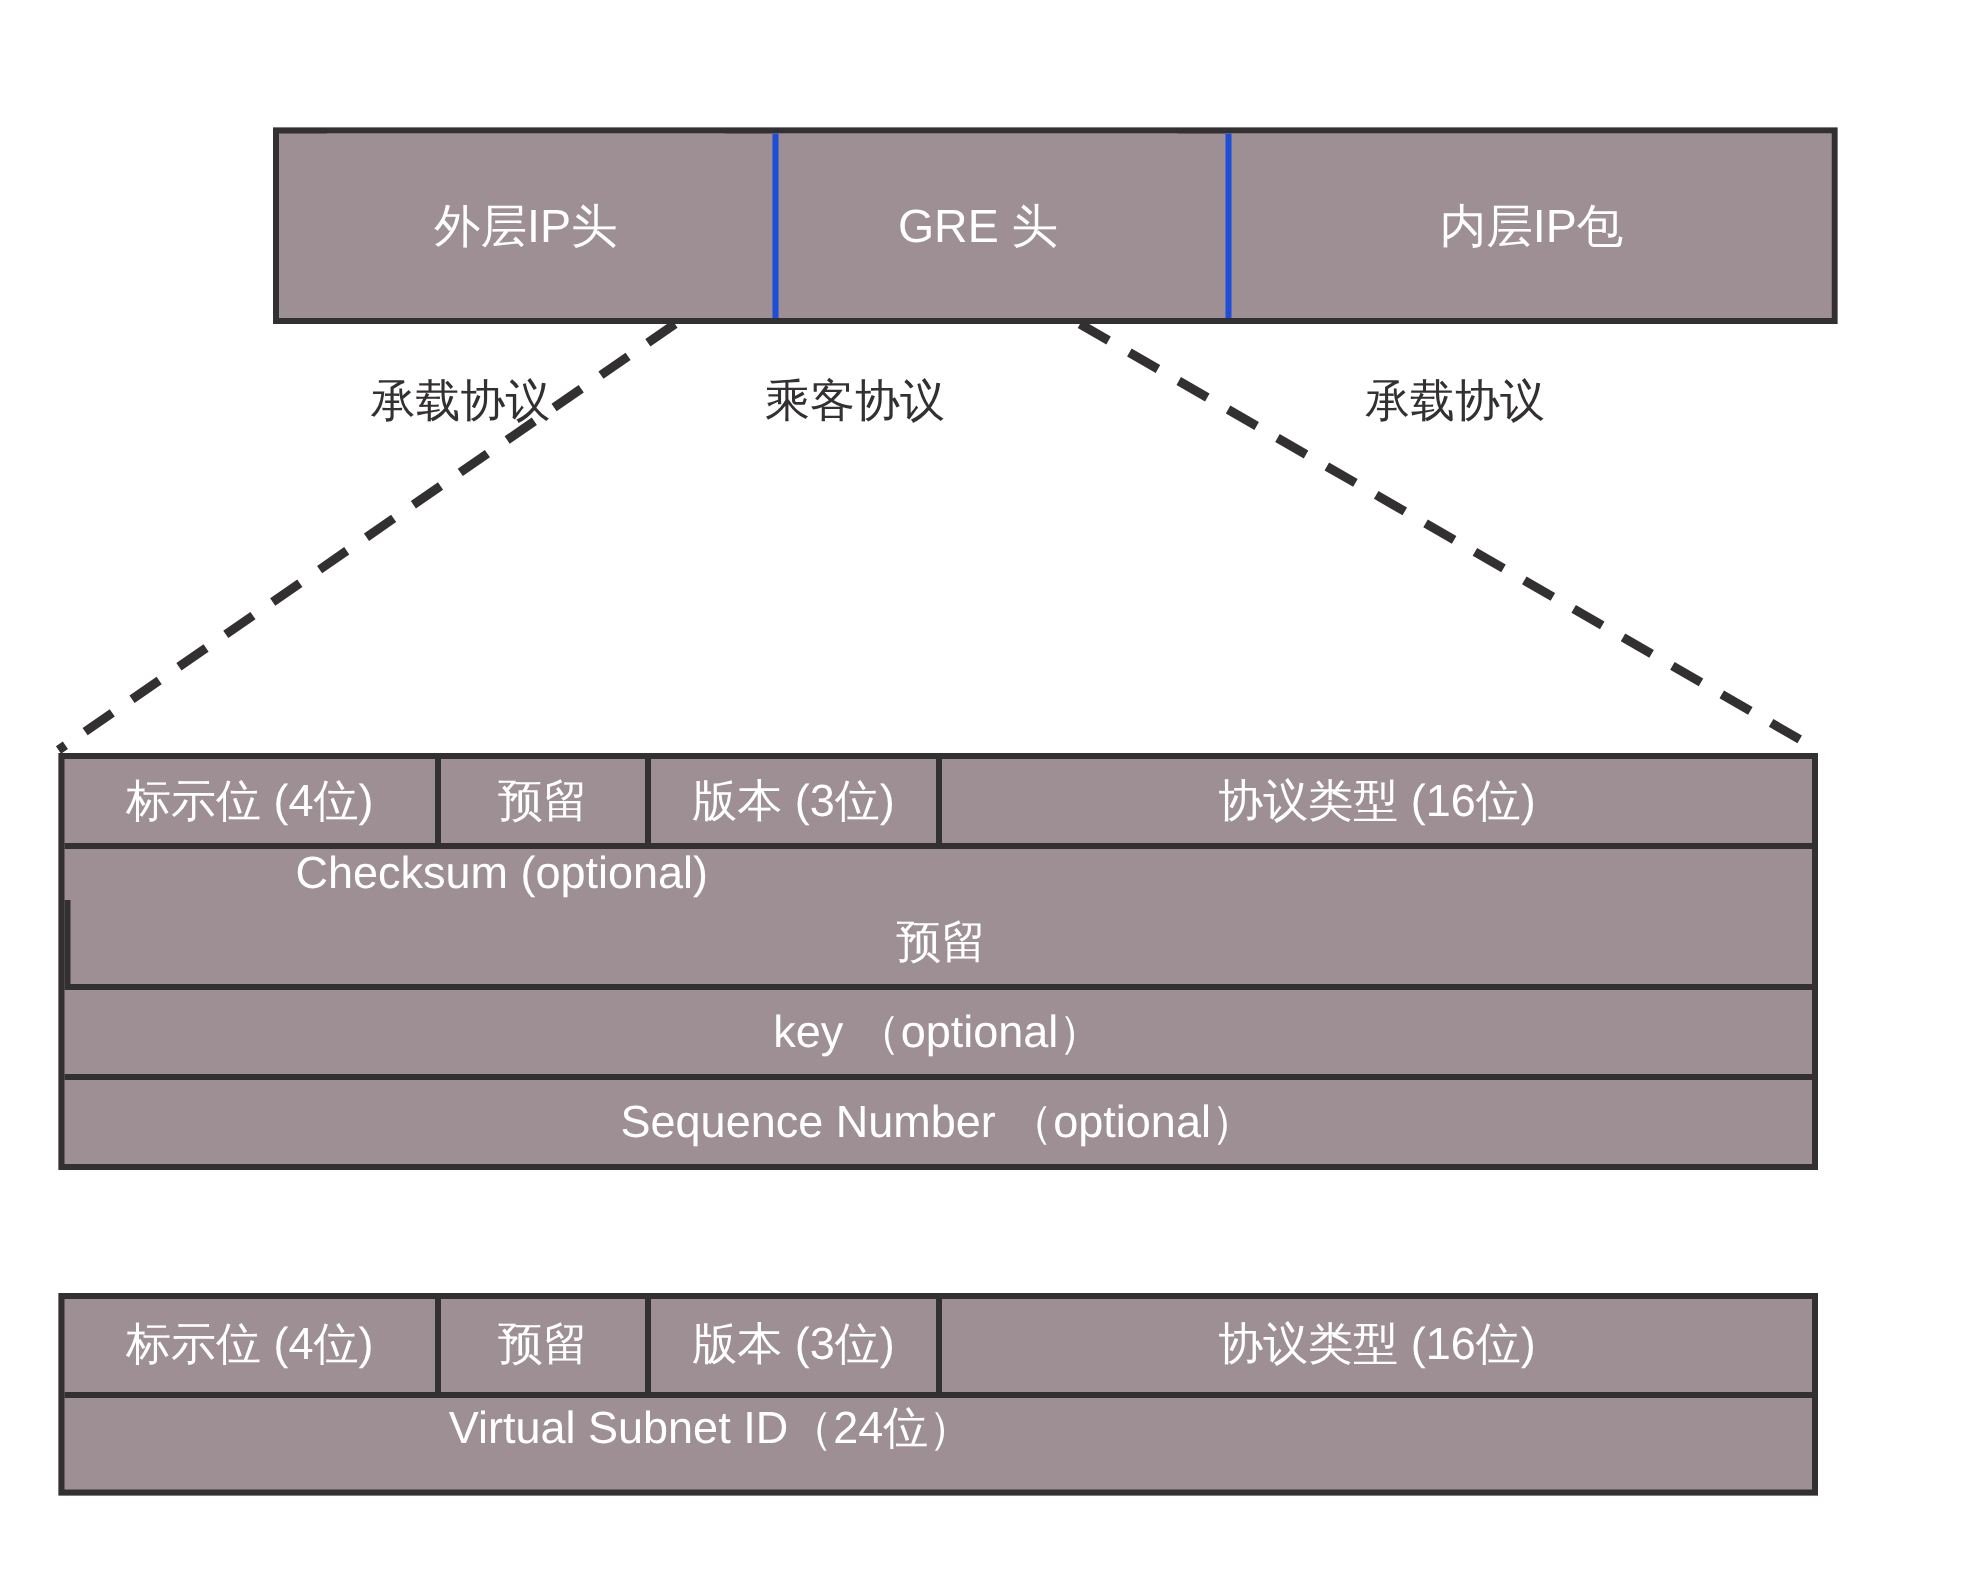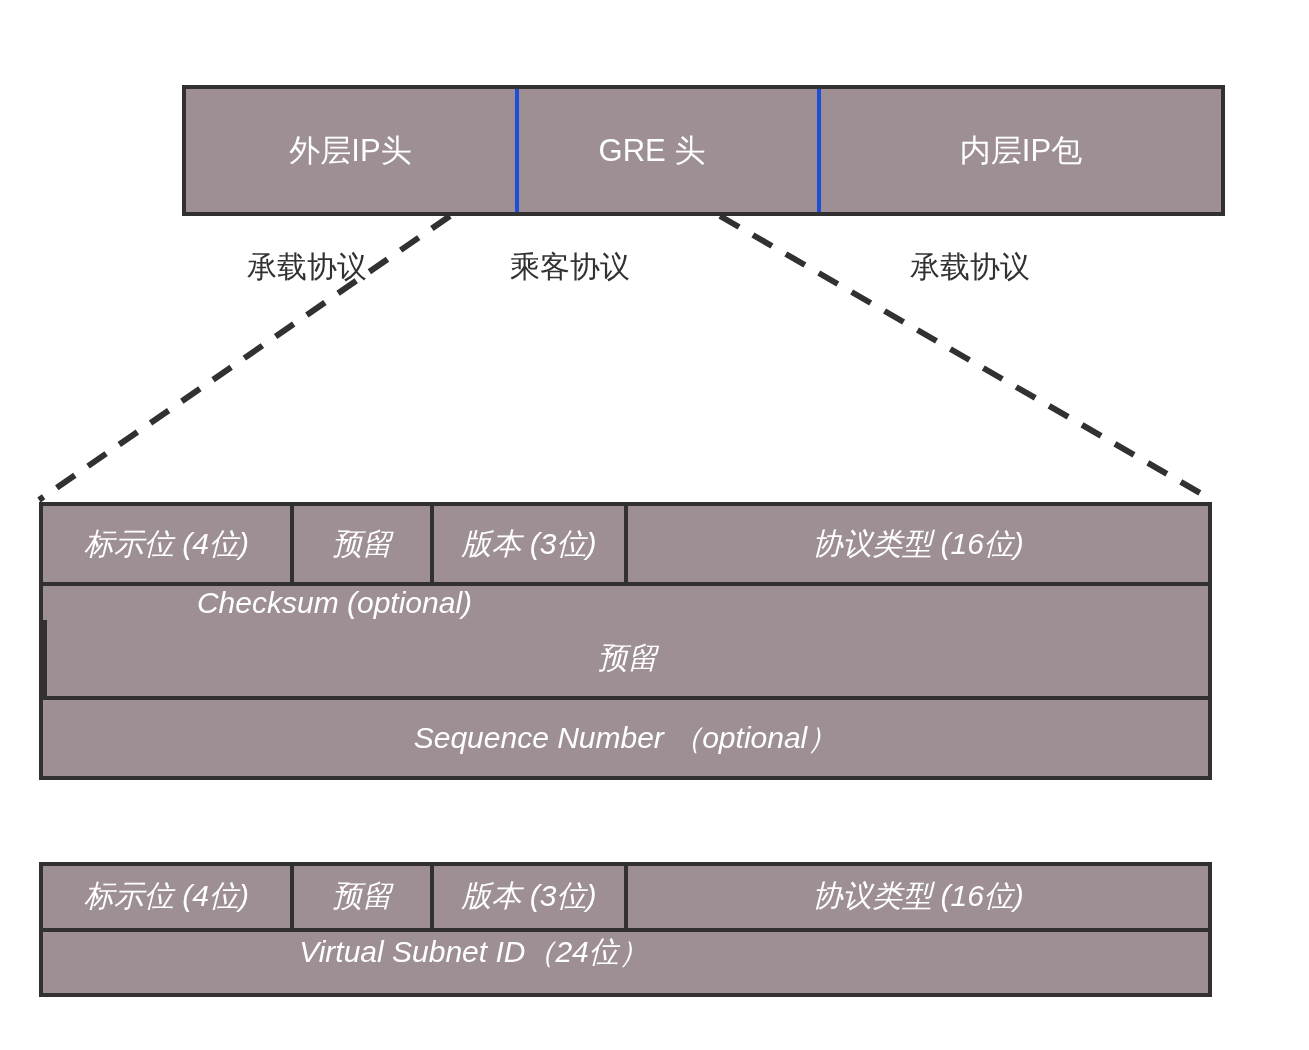--- a/index.html
+++ b/index.html
@@ -34,21 +34,21 @@
   .pkt .cell + .cell{border-left:4px solid #1d4ed8;}
 
   .rowstack{
     position:absolute;
     box-sizing:border-box;
     border:4px solid #333031;
     background:#9d8f93;
     display:flex;
     flex-direction:column;
   }
-  .rowstack .prow{display:flex;flex:1 1 auto;font-style:italic;}
+  .rowstack .prow{display:flex;flex:1 1 auto;}
   .rowstack .prow + .prow{border-top:4px solid #333031;flex-direction:column;}
   .rowstack .cell{
     box-sizing:border-box;
     display:flex;
     align-items:center;
     justify-content:center;
     color:#ffffff;
     white-space:nowrap;
   }
   .rowstack .cell + .cell{border-left:4px solid #333031;}
@@ -139,20 +139,25 @@
 
     <div class="prow" id="gre-r2">
       <div class="cell c-checksum">
         <span>Checksum (optional)</span>
       </div>
       <div class="cell c-reserved2">
         <span>预留</span>
       </div>
     </div>
 
+    <div class="prow" id="gre-r3">
+      <div class="cell c-key">
+        <span>key （optional）</span>
+      </div>
+    </div>
 
     <div class="prow" id="gre-r4">
       <div class="cell c-seq">
         <span>Sequence Number （optional）</span>
       </div>
     </div>
   </div>
 
   <div class="rowstack" id="nvgre-table">
 

